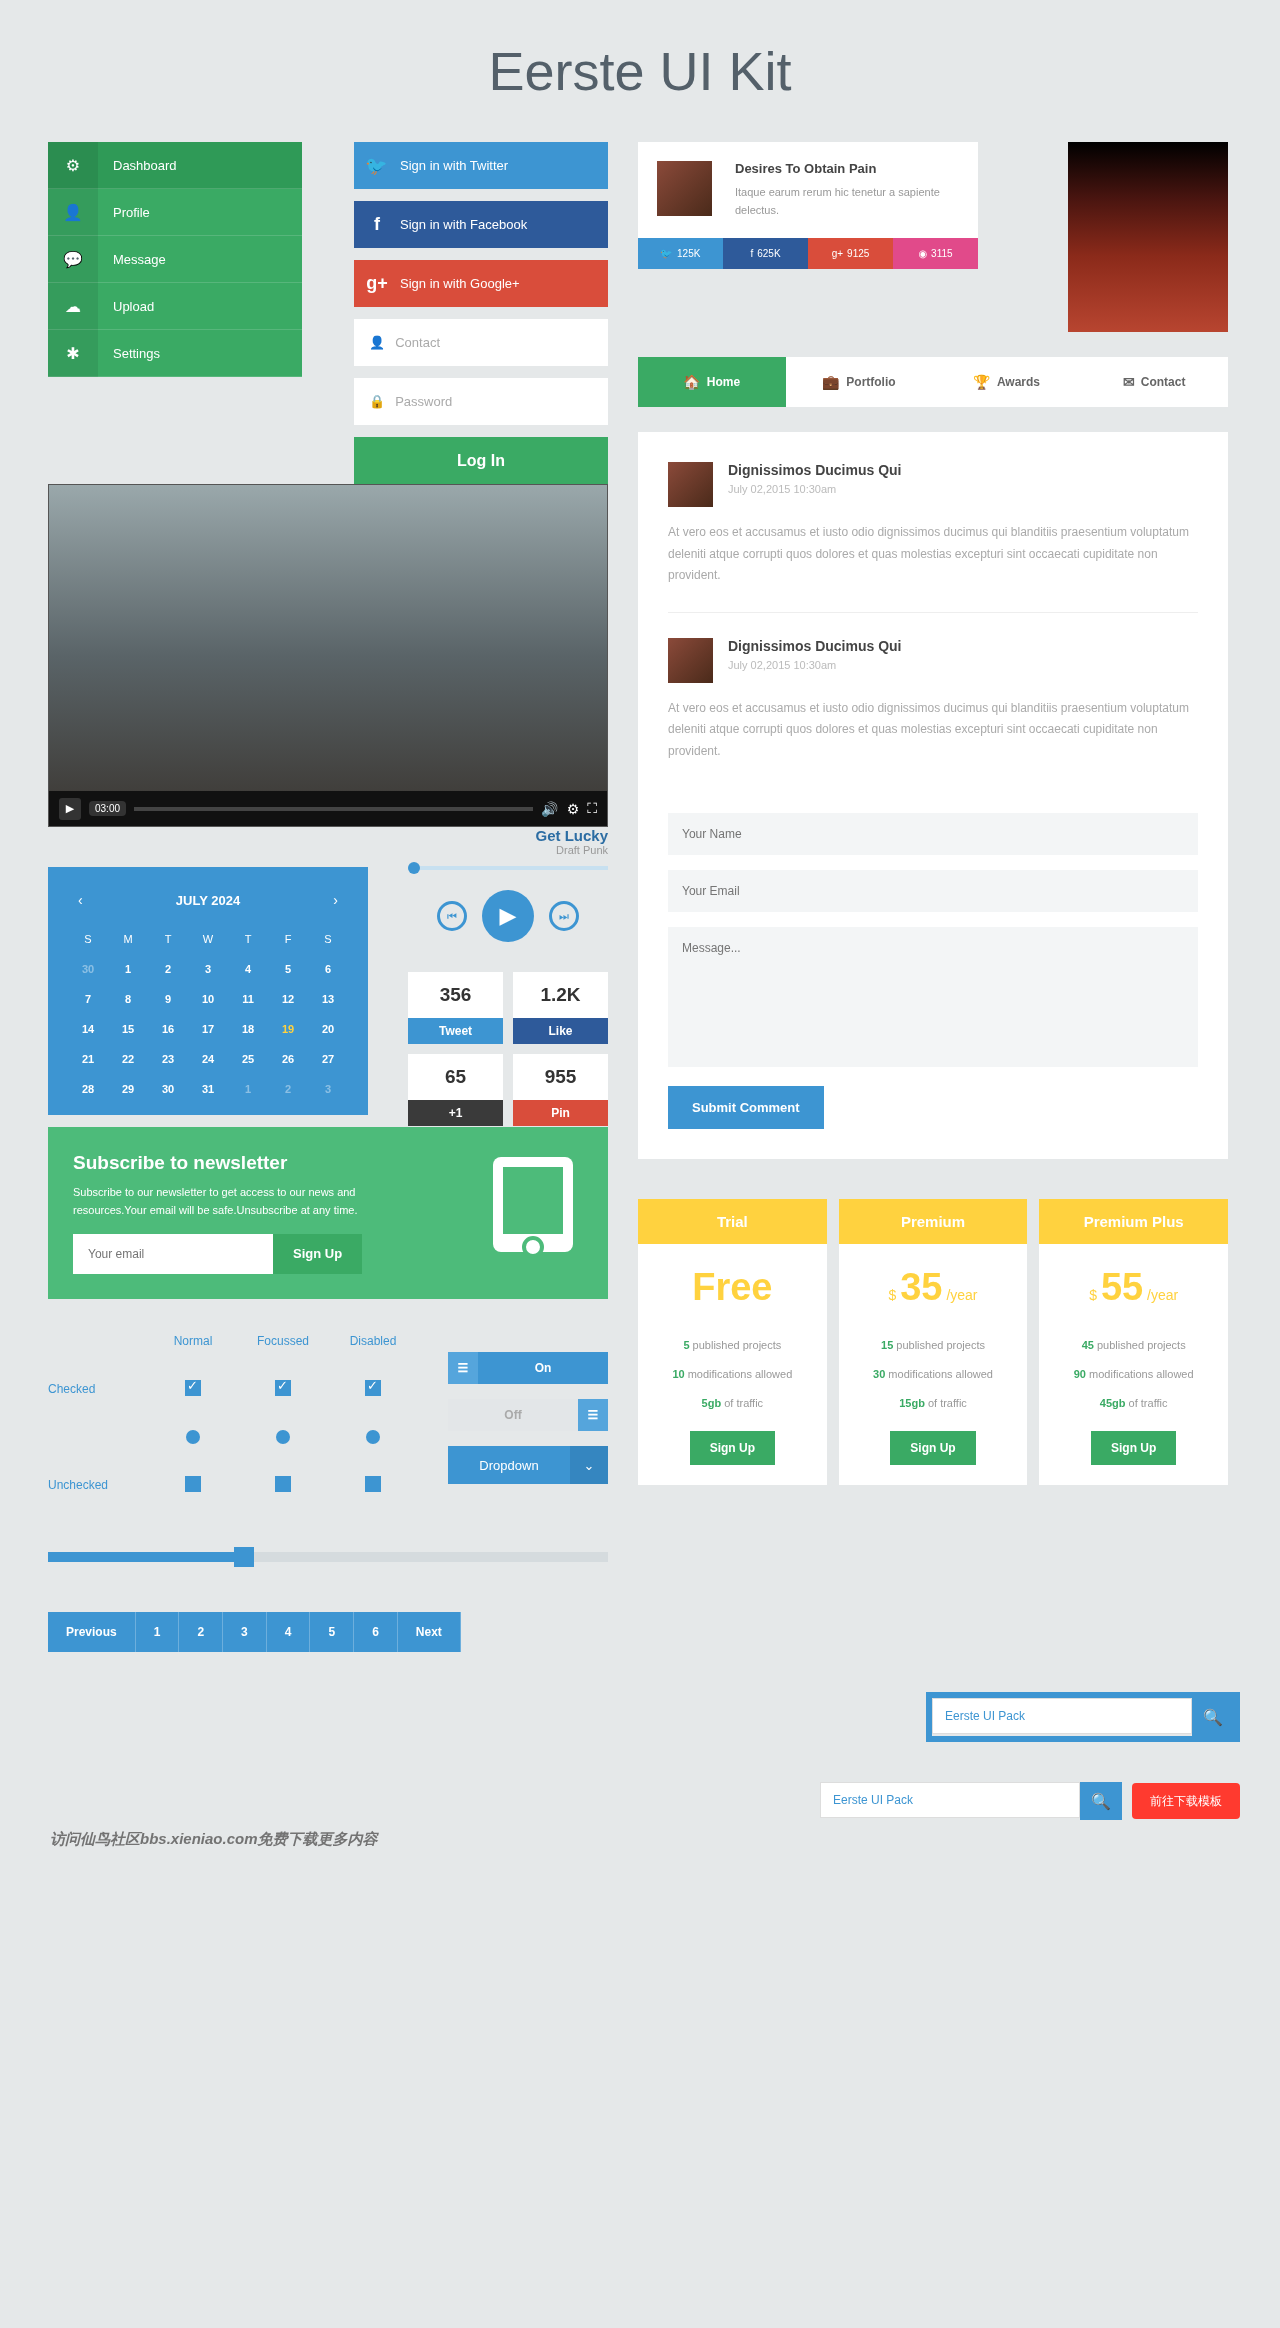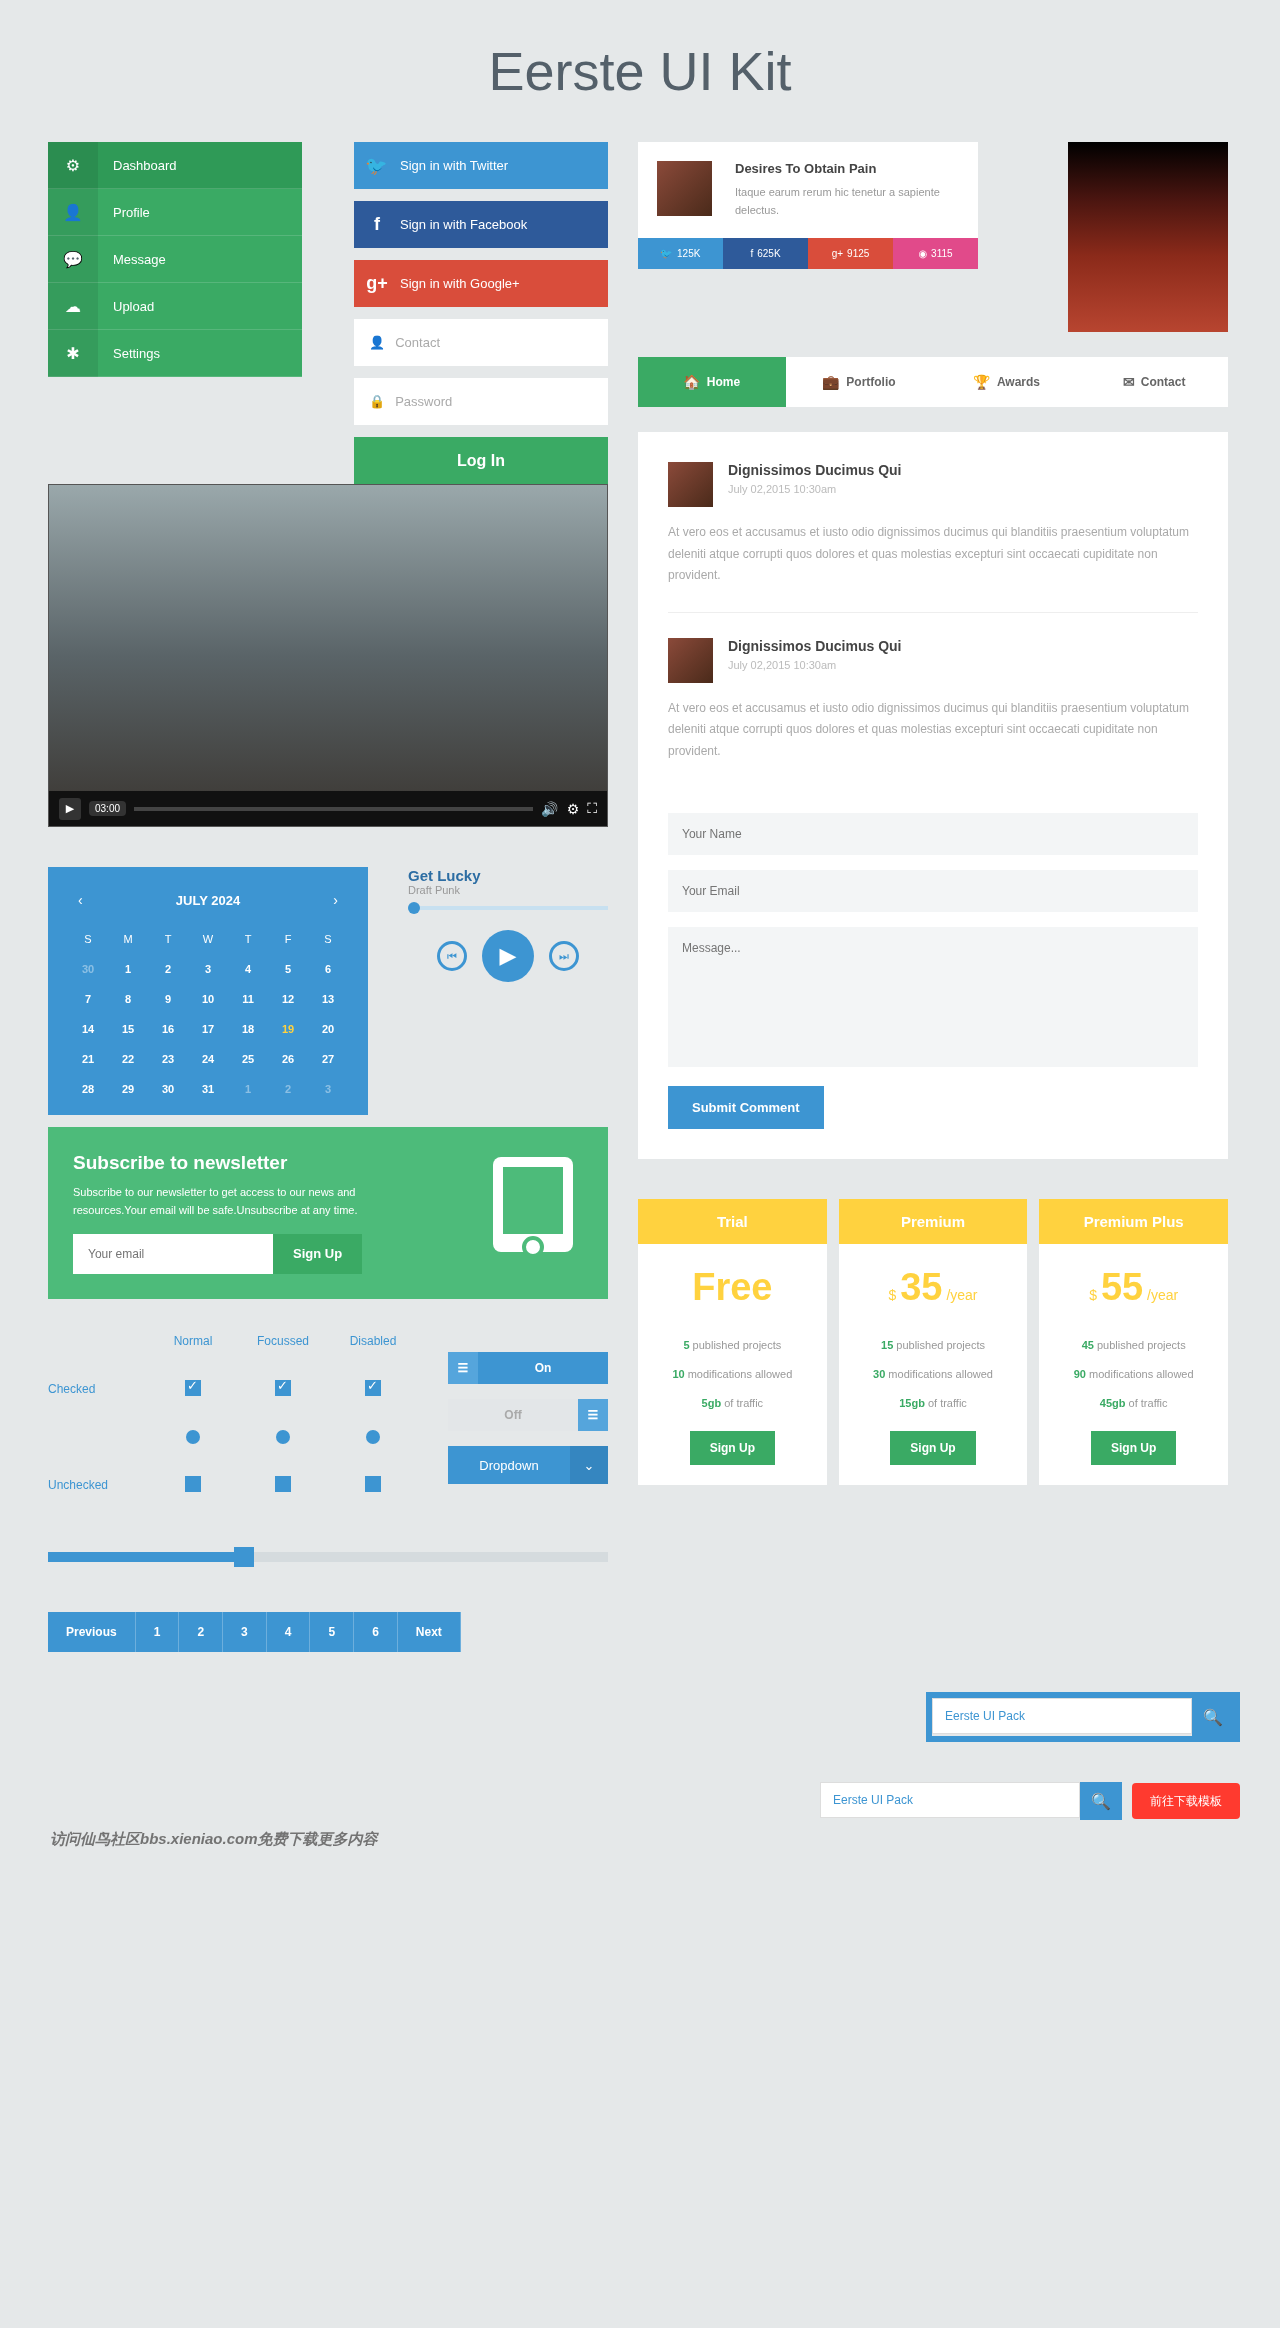--- a/index.html
+++ b/index.html
@@ -42,21 +42,21 @@
 .cal-head{display:flex;justify-content:space-between;align-items:center;margin-bottom:25px;padding:0 10px}
 .cal-head .month{font-weight:700;font-size:13px}
 .cal-head .arrow{cursor:pointer;font-size:14px}
 .cal-grid{display:grid;grid-template-columns:repeat(7,1fr);text-align:center;gap:18px 0;font-size:11px}
 .cal-grid .dow{font-weight:400}
 .cal-grid .day{font-weight:700;cursor:pointer}
 .cal-grid .dim{opacity:.4}
 .cal-grid .today{color:#ffd23f}
 
 
-.player{width:200px;float:right;margin-top:40px;text-align:left}
+.player{width:200px;float:right;text-align:right}
 .player .track{font-weight:700;color:#2c6da3;font-size:15px}
 .player .artist{color:#999;font-size:11px;margin-bottom:10px}
 .player .seek{height:4px;background:#c7e0f0;position:relative;margin-bottom:20px}
 .player .seek::before{content:'';position:absolute;left:0;top:-4px;width:12px;height:12px;border-radius:50%;background:#3d95d2}
 .player .controls{display:flex;justify-content:center;align-items:center;gap:15px}
 .player .ctrl{width:30px;height:30px;border:3px solid #3d95d2;border-radius:50%;display:flex;align-items:center;justify-content:center;color:#3d95d2;cursor:pointer;font-size:11px}
 .player .ctrl.big{width:52px;height:52px;background:#3d95d2;color:#fff;border:none;font-size:22px}
 
 
 .stats{width:200px;float:right;margin-top:30px;display:flex;flex-wrap:wrap;gap:10px}
@@ -285,20 +285,38 @@
   <div class="track">Get Lucky</div>
   <div class="artist">Draft Punk</div>
   <div class="seek"></div>
   <div class="controls">
     <div class="ctrl">⏮</div>
     <div class="ctrl big">▶</div>
     <div class="ctrl">⏭</div>
   </div>
 </div>
 
+<div class="stats" id="stats-mount">
+          <div class="stat">
+            <div class="num">356</div>
+            <div class="act tw">Tweet</div>
+          </div>
+          <div class="stat">
+            <div class="num">1.2K</div>
+            <div class="act fb">Like</div>
+          </div>
+          <div class="stat">
+            <div class="num">65</div>
+            <div class="act gp">+1</div>
+          </div>
+          <div class="stat">
+            <div class="num">955</div>
+            <div class="act pin">Pin</div>
+          </div>
+        </div>
 
 <div class="newsletter">
   <h3>Subscribe to newsletter</h3>
   <p>Subscribe to our newsletter to get access to our news and resources.Your email will be safe.Unsubscribe at any time.</p>
   <div class="form">
     <input type="text" placeholder="Your email" style="">
     <div class="signup">Sign Up</div>
   </div>
   <div class="news-icon">
             <div class="inner"></div>

